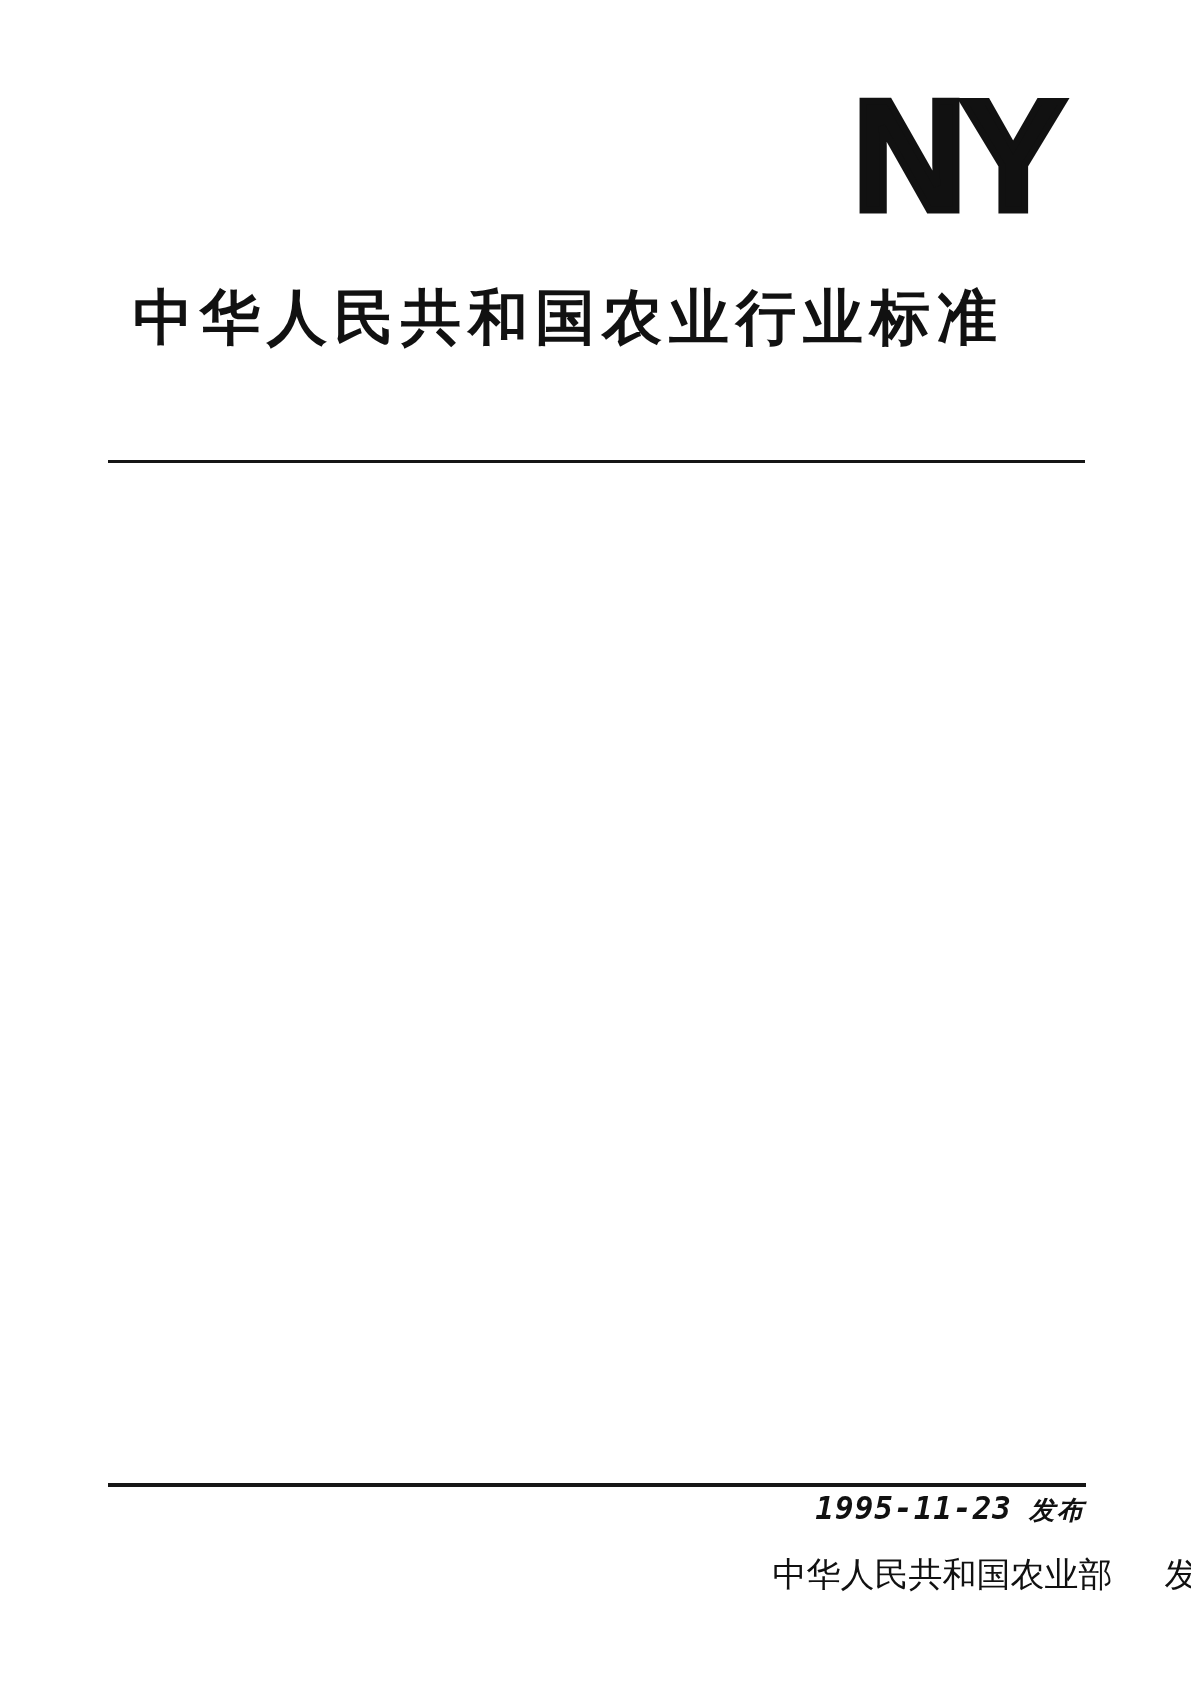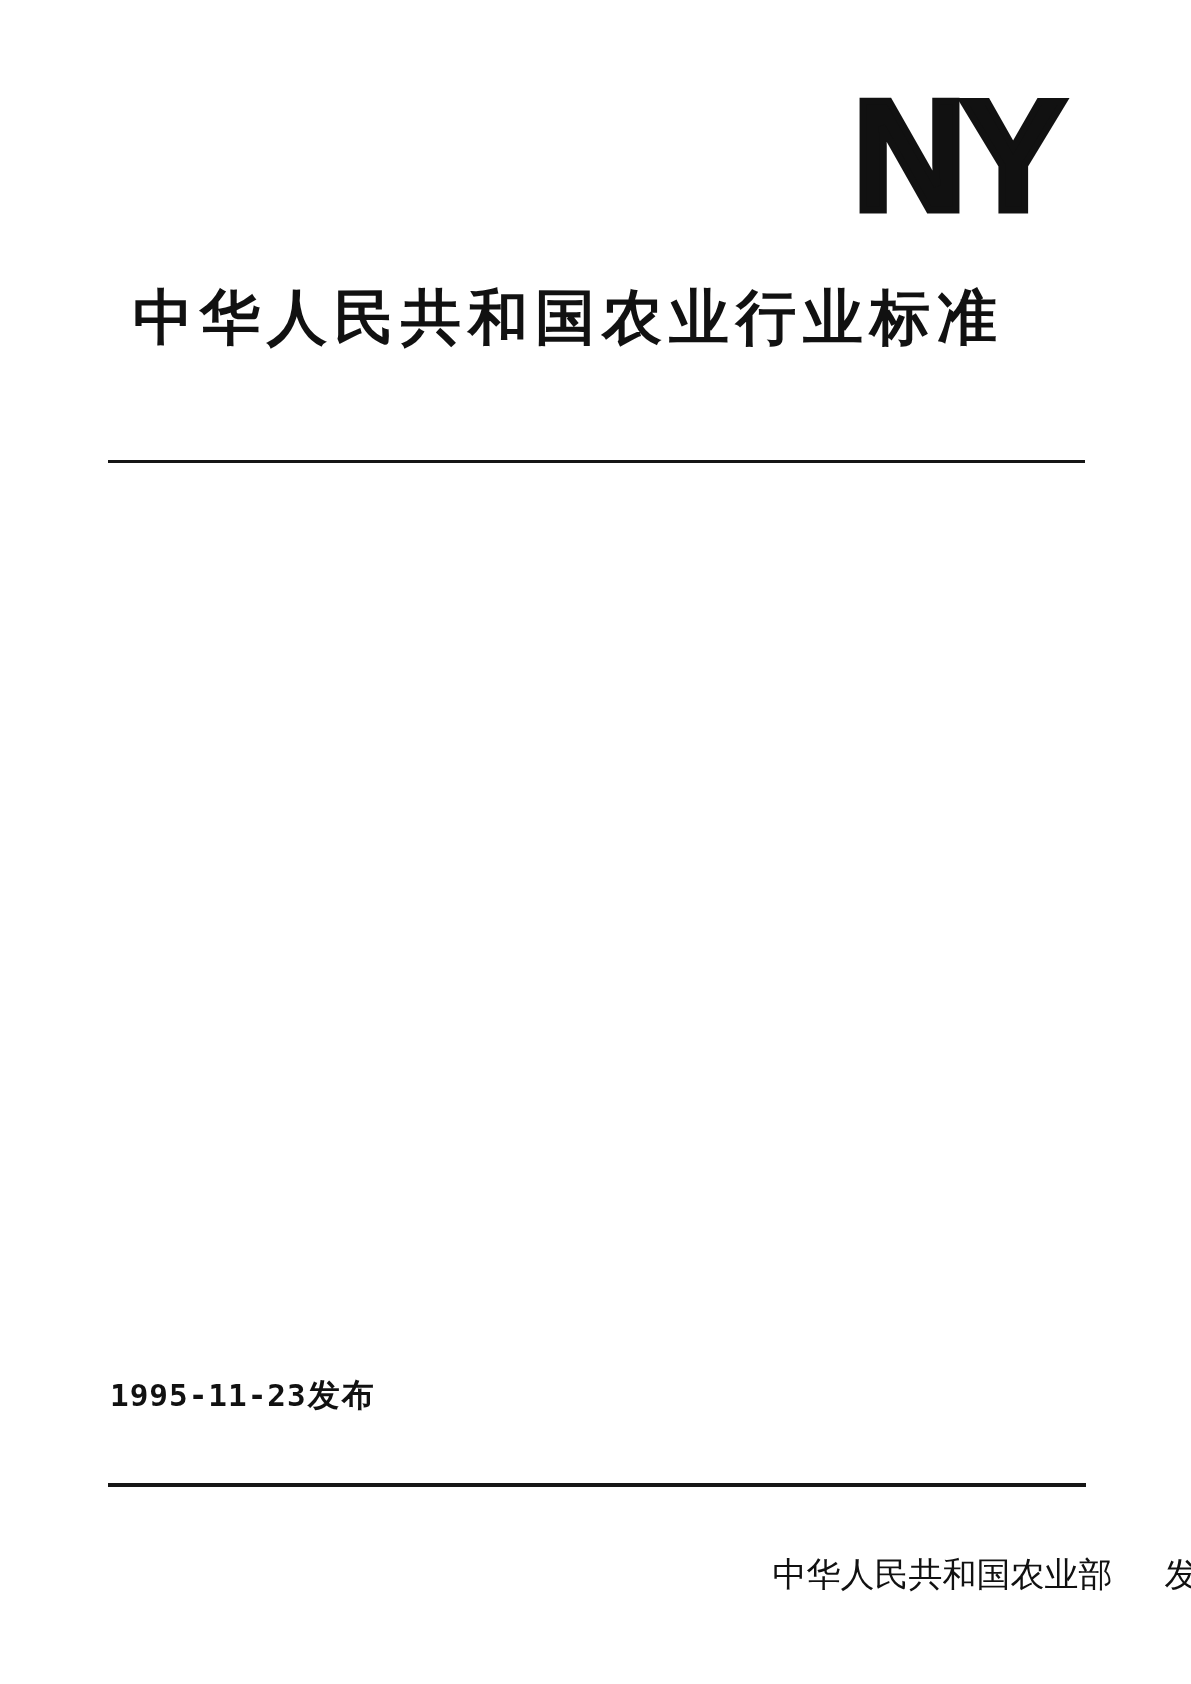--- a/index.html
+++ b/index.html
@@ -75,42 +75,43 @@
     padding-left: 18px;
     text-align: center;
     font-size: 54px;
     font-weight: bold;
     letter-spacing: 18px;
     line-height: 1.1;
     white-space: nowrap;
   }
   .dates-row {
     position: absolute;
-    top: 1374px;
+    top: 1490px;
     left: 110px;
     width: 975px;
     display: flex;
-    justify-content: space-between;
+    justify-content: flex-end;
     align-items: baseline;
+    font-style: italic;
   }
   .date-group {
     display: flex;
     align-items: baseline;
     white-space: nowrap;
   }
   .date-digits {
     font-family: "DejaVu Sans Mono", monospace;
     font-weight: bold;
     font-size: 31px;
     letter-spacing: 1px;
   }
   .date-label {
-    font-size: 32px;
+    font-size: 26px;
     font-weight: bold;
-    margin-left: 1px;
+    margin-left: 17px;
     letter-spacing: 2px;
   }
   .rule-bottom {
     position: absolute;
     left: 108px;
     top: 1483px;
     width: 978px;
     height: 4px;
     background: #161616;
   }

